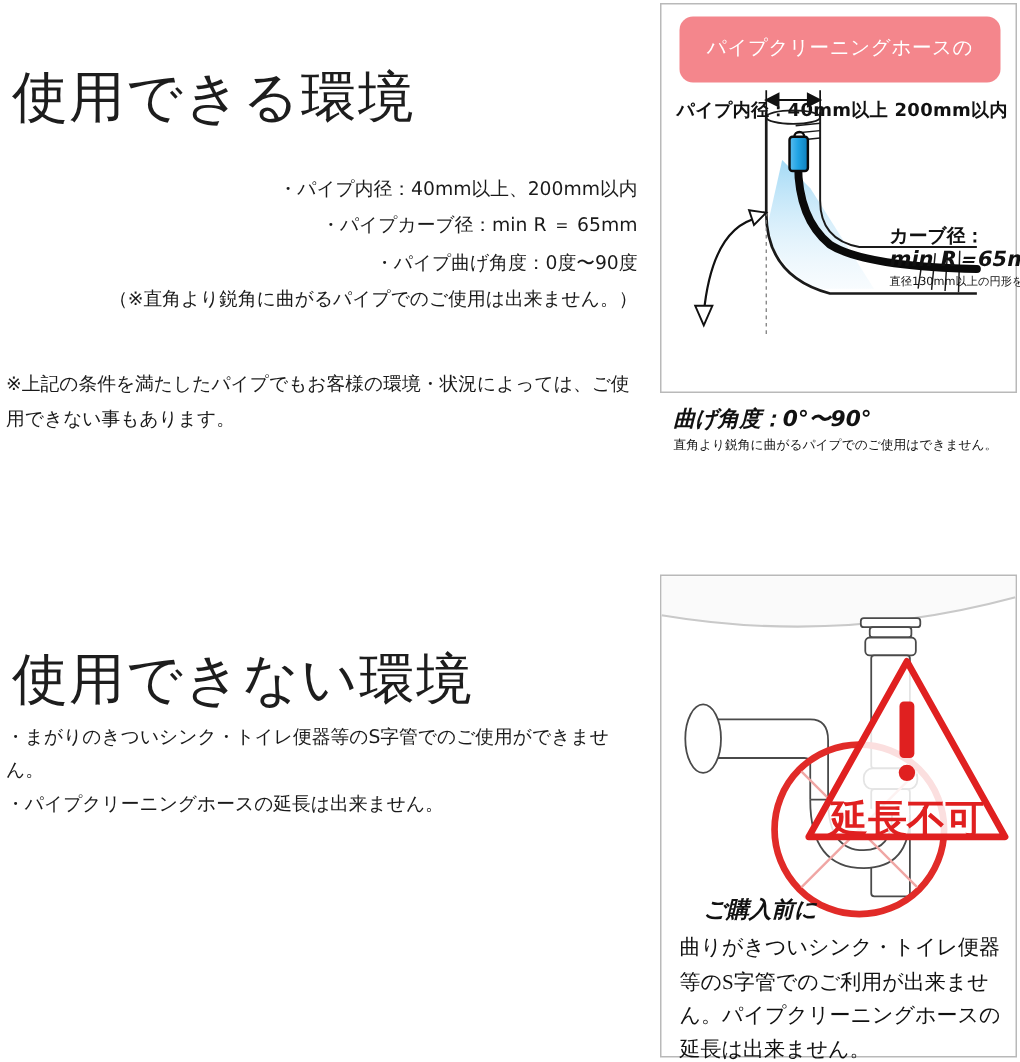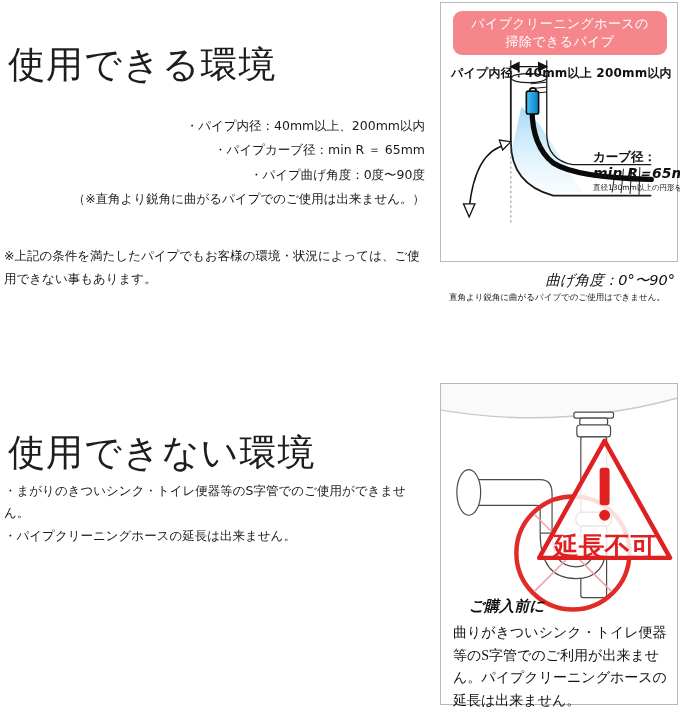--- a/index.html
+++ b/index.html
@@ -52,22 +52,22 @@
 
   .lbl-curve{position:absolute;left:152px;top:146px;width:96px;}
   .lbl-curve .l1{font-size:12.5px;font-weight:700;color:#111;line-height:1.25;
      font-family:"DejaVu Sans","Liberation Sans",sans-serif;}
   .lbl-curve .l2{font-size:14px;font-weight:700;font-style:italic;color:#111;line-height:1.25;
      font-family:"DejaVu Sans","Liberation Sans",sans-serif;white-space:nowrap;}
   .lbl-curve .l3{font-size:7.5px;color:#111;line-height:1.3;margin-top:1px;
      font-family:"DejaVu Sans","Liberation Sans",sans-serif;white-space:nowrap;}
 
   .lbl-angle{position:absolute;left:8px;top:268px;width:226px;}
-  .lbl-angle .a1{font-size:14.5px;font-weight:400;font-style:italic;color:#111;line-height:1.3;
-     font-family:"DejaVu Sans","Liberation Sans",sans-serif;text-align:right;}
+  .lbl-angle .a1{font-size:14.5px;font-weight:700;font-style:italic;color:#111;line-height:1.3;
+     font-family:"DejaVu Sans","Liberation Sans",sans-serif;}
   .lbl-angle .a2{font-size:8.5px;color:#111;line-height:1.35;margin-top:2px;
      font-family:"DejaVu Sans","Liberation Sans",sans-serif;}
 
   .buy-title{
     position:absolute;left:28px;top:213px;font-size:15px;font-weight:700;font-style:italic;
     color:#111;font-family:"DejaVu Sans","Liberation Sans",sans-serif;
   }
   .buy-body{
     position:absolute;left:12px;top:238px;width:218px;font-size:14px;line-height:1.62;
     color:#111;font-family:Liberation Serif, serif;
@@ -102,21 +102,20 @@
 
   <div class="text-col" style="top:480px;">
     <p class="flow">・まがりのきついシンク・トイレ便器等のS字管でのご使用ができません。</p>
     <p class="flow">・パイプクリーニングホースの延長は出来ません。</p>
   </div>
 
   <div class="panel" id="panel-top">
 
     <div class="pink-banner">
       <span>パイプクリーニングホースの</span>
-      <span>掃除できるパイプ</span>
     </div>
 
     <div class="lbl-inner">パイプ内径：40mm以上  200mm以内</div>
 
     <svg class="svgwrap" viewBox="0 0 238 316">
       <defs>
         <linearGradient id="spray" x1="0" y1="0" x2="0" y2="1">
           <stop offset="0%" stop-color="#9FD8F5" stop-opacity="0.95"></stop>
           <stop offset="100%" stop-color="#DCEFFB" stop-opacity="0.2"></stop>
         </linearGradient>

